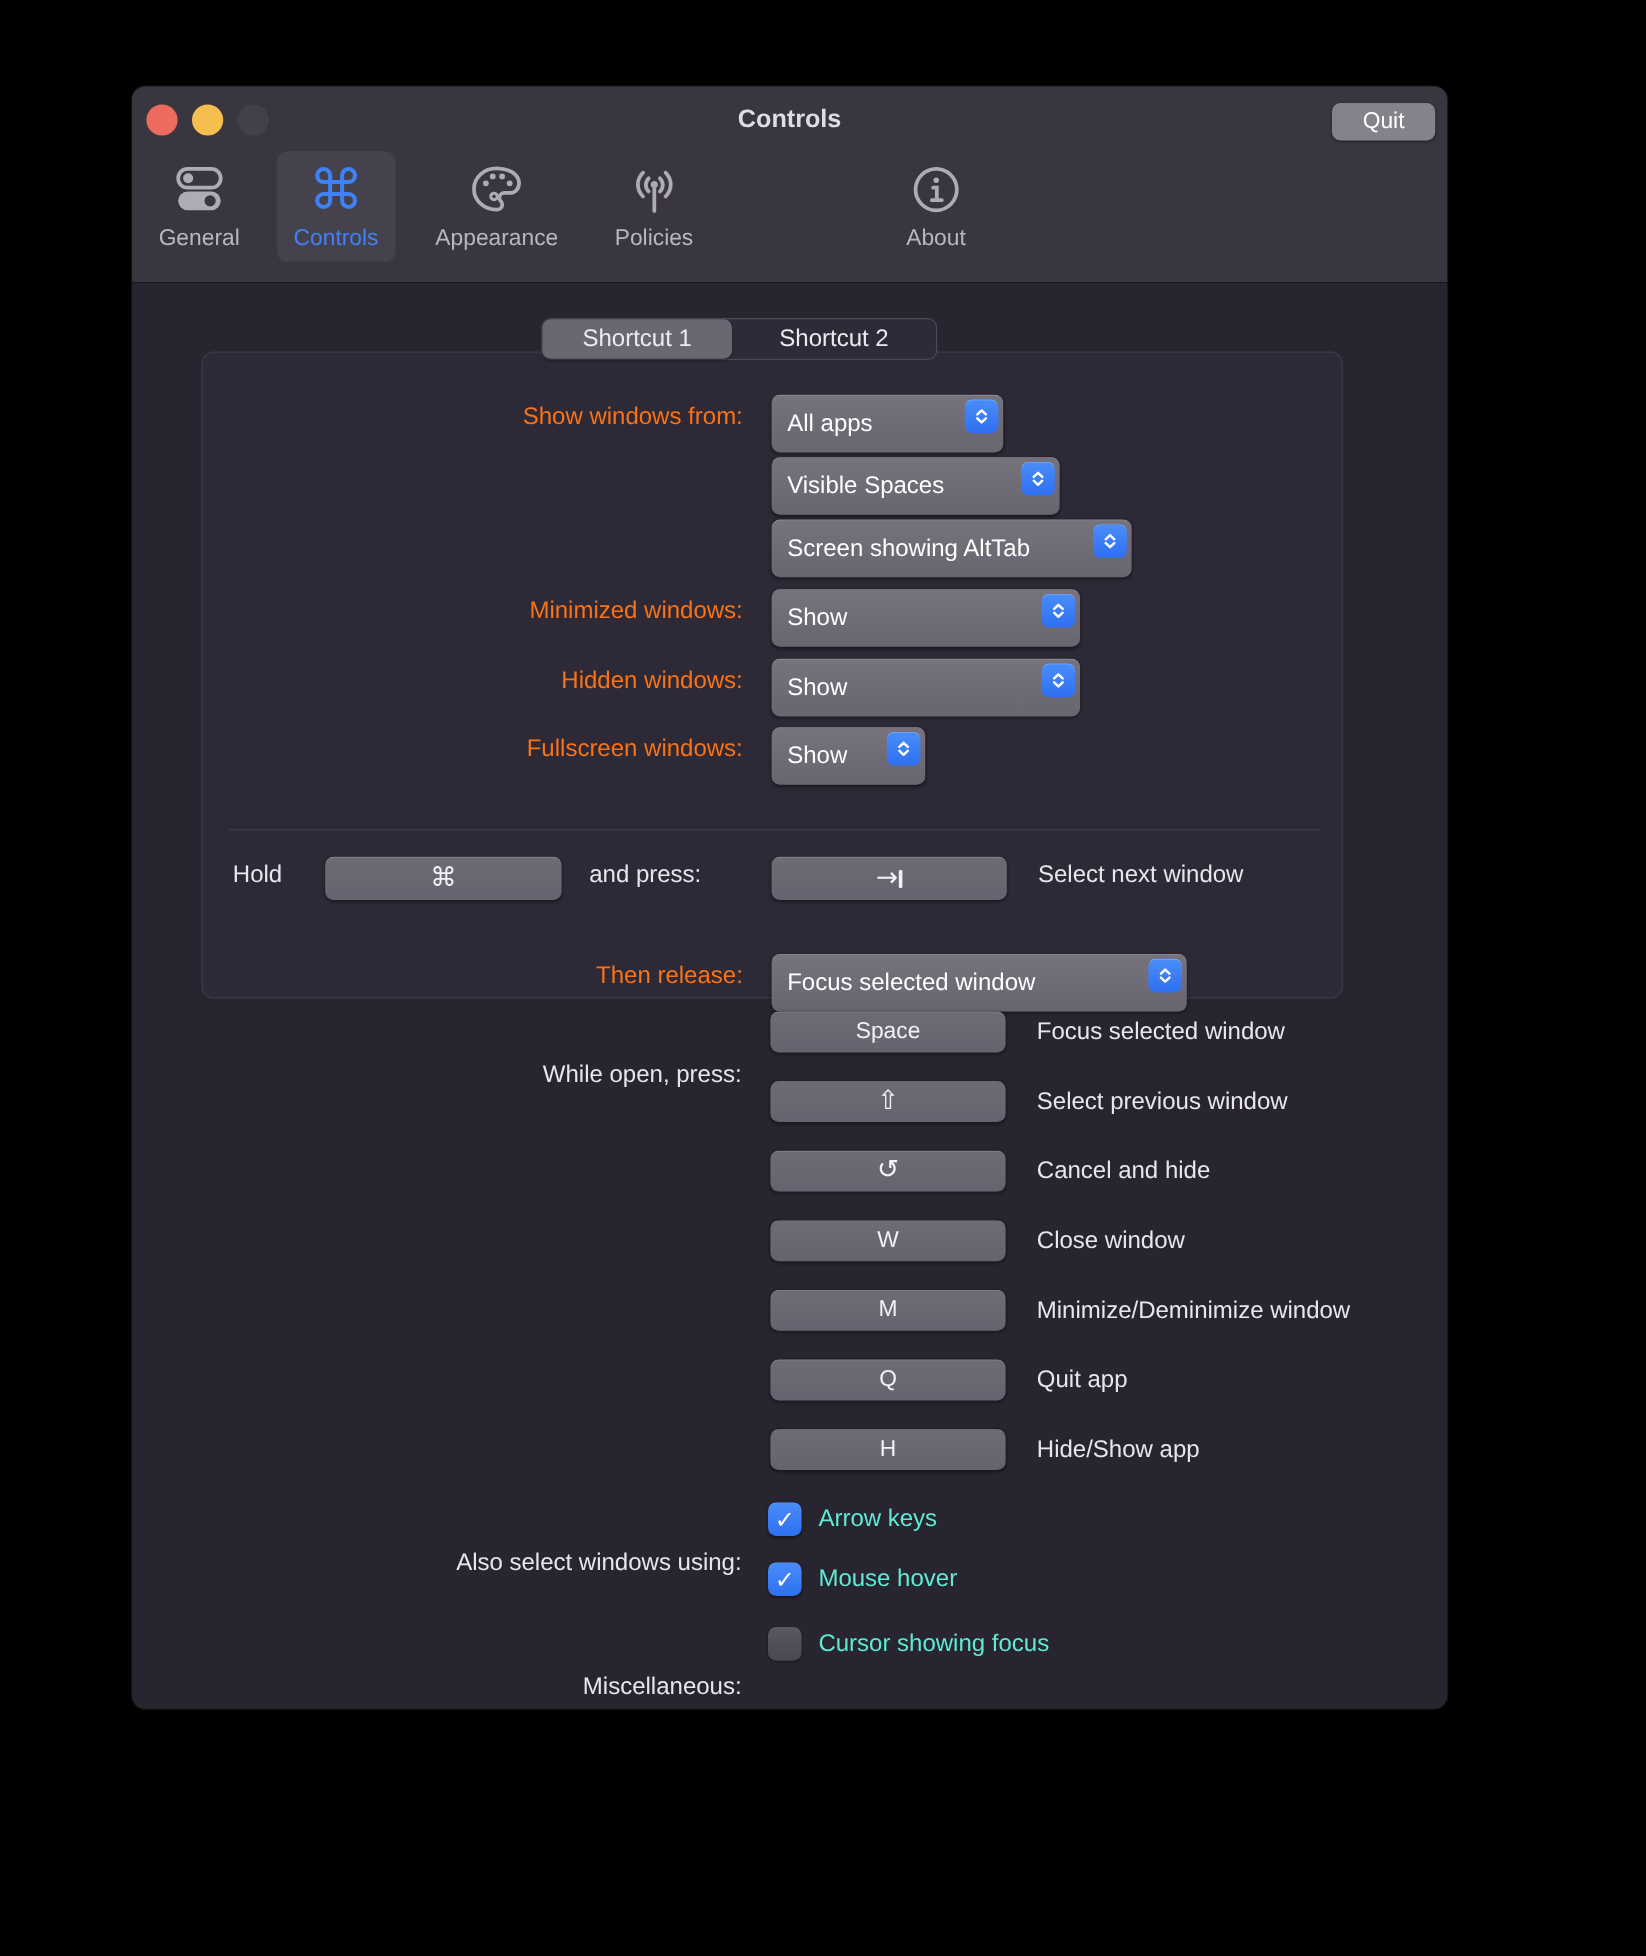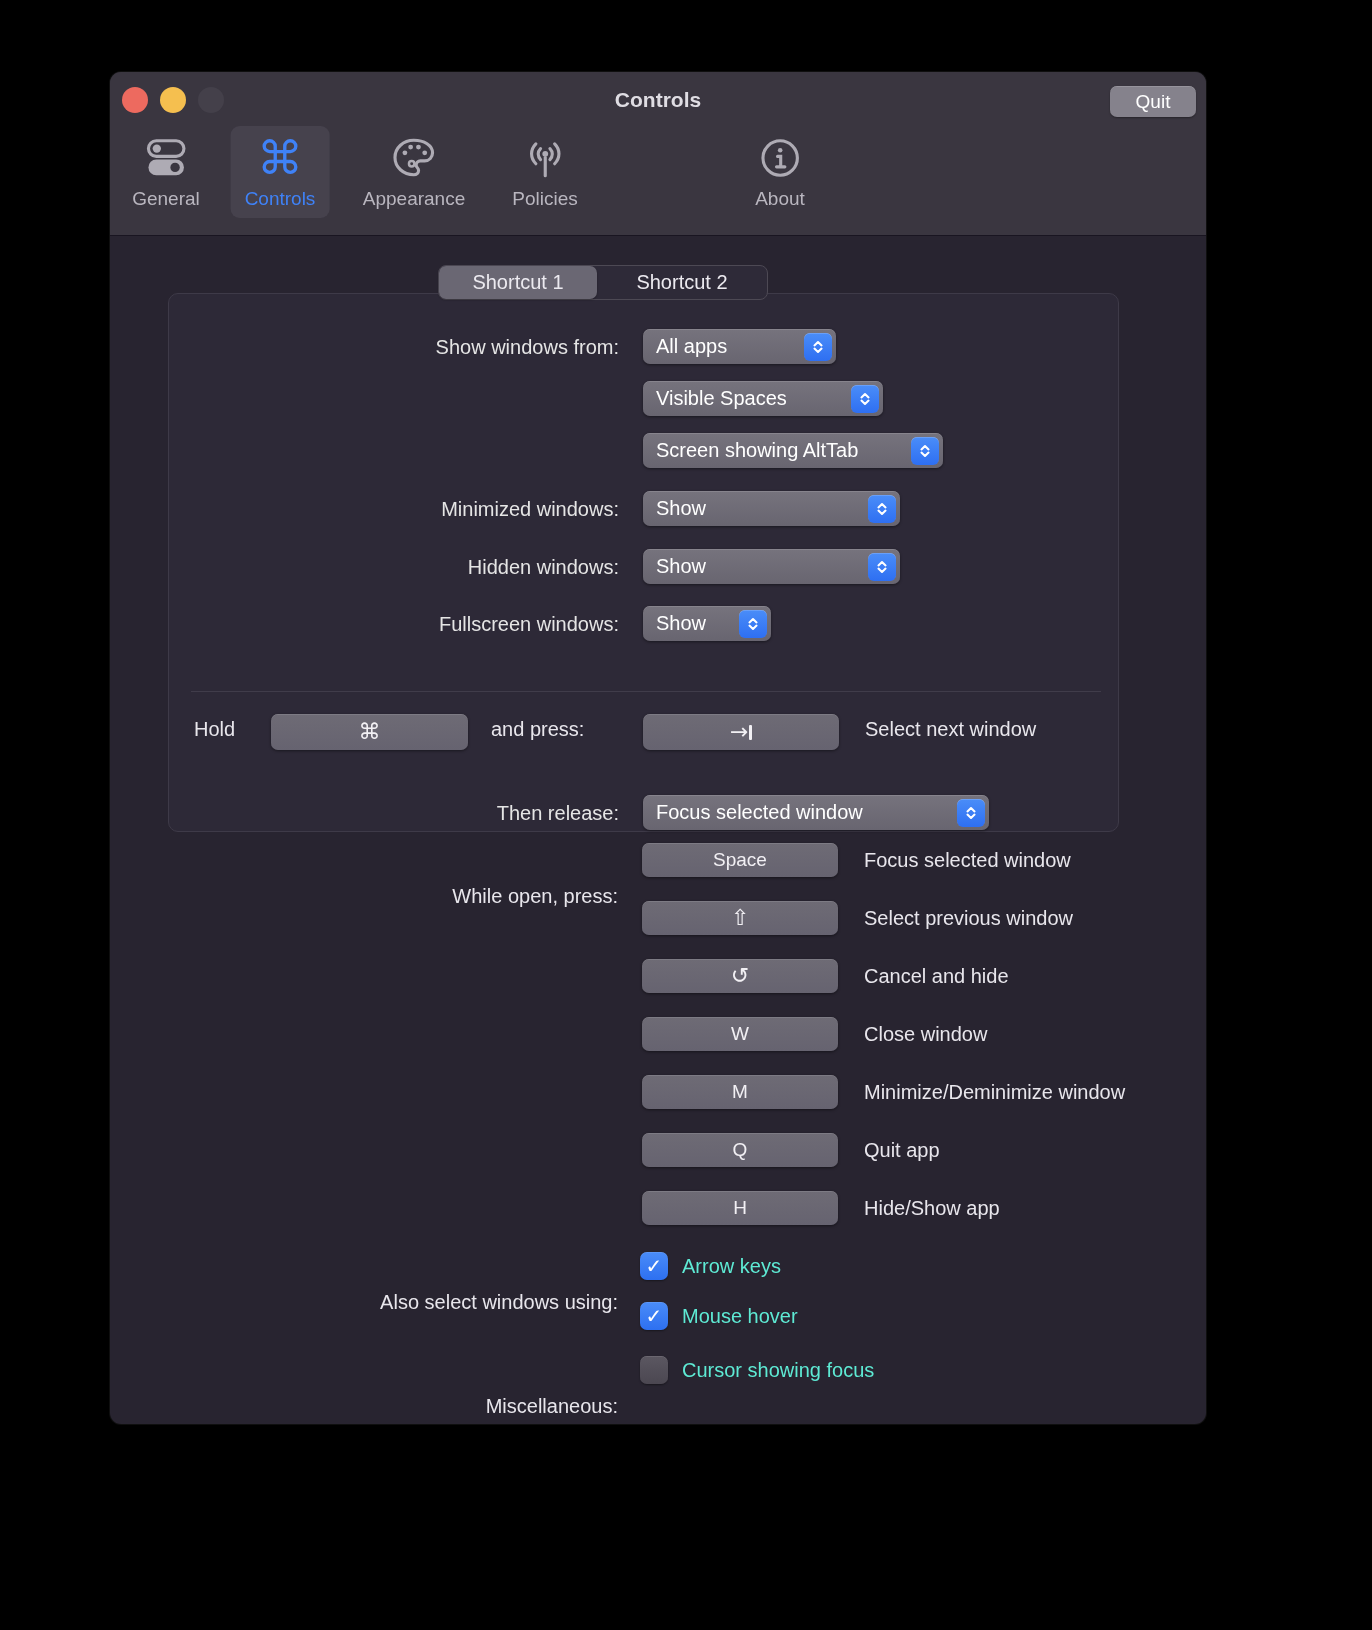--- a/index.html
+++ b/index.html
@@ -41,42 +41,42 @@
   }
   .tb-item .ticon { height:52px; display:flex; align-items:center; justify-content:center; }
   .tb-item .tlabel { font-size:19px; white-space:nowrap; }
   .tb-item.selected { background:#46424d; }
   .tb-item.selected .tlabel { color:#3f82f7; }
   .cmd-glyph { font-size:46px; line-height:48px; color:#3f82f7; font-family:"DejaVu Sans",sans-serif; }
   .ticon svg { display:block; }
 
   
   .tabs {
-    position:absolute; left:328px; top:193px; width:330px; height:35px;
+    position:absolute; left:341px; top:193px; width:330px; height:35px;
     border:1px solid #4d4954; border-radius:8px; display:flex; z-index:3;
     background:#2e2a38;
   }
   .tab { display:flex; align-items:center; justify-content:center; font-size:20px; color:#eceaf0; }
   .tab1 { width:158px; background:#6a6773; border-radius:7px; box-shadow:0 1px 2px rgba(0,0,0,.3); }
   .tab2 { width:170px; }
 
   
   .panel {
     position:absolute; left:58px; top:221px; width:951px; height:539px;
     background:#2d2937; border:1px solid #3e3a48; border-radius:10px;
   }
   .p-label {
     position:absolute; left:0; width:450px; text-align:right;
-    font-size:20px; color:#e5e5e5; white-space:nowrap;
+    font-size:20px; color:#f97316; white-space:nowrap;
   }
   .divider { position:absolute; left:22px; top:397px; width:910px; height:1px; background:#403c4a; }
 
   
   .popup {
-    position:absolute; height:35px; border-radius:7px;
+    position:absolute; height:48px; border-radius:7px;
     background:linear-gradient(#76737d,#686570);
     box-shadow:inset 0 .5px 0 rgba(255,255,255,.25), 0 1px 3px rgba(0,0,0,.45);
     display:flex; align-items:center; cursor:default;
   }
   .popup .ptext { padding-left:13px; padding-right:40px; font-size:20px; color:#fff; white-space:nowrap; }
   .badge {
     position:absolute; right:4px; top:4px; width:28px; height:28px; border-radius:6px;
     background:linear-gradient(#4a8df8,#2e6ff2);
     display:flex; align-items:center; justify-content:center;
     box-shadow:inset 0 .5px 0 rgba(255,255,255,.35);

